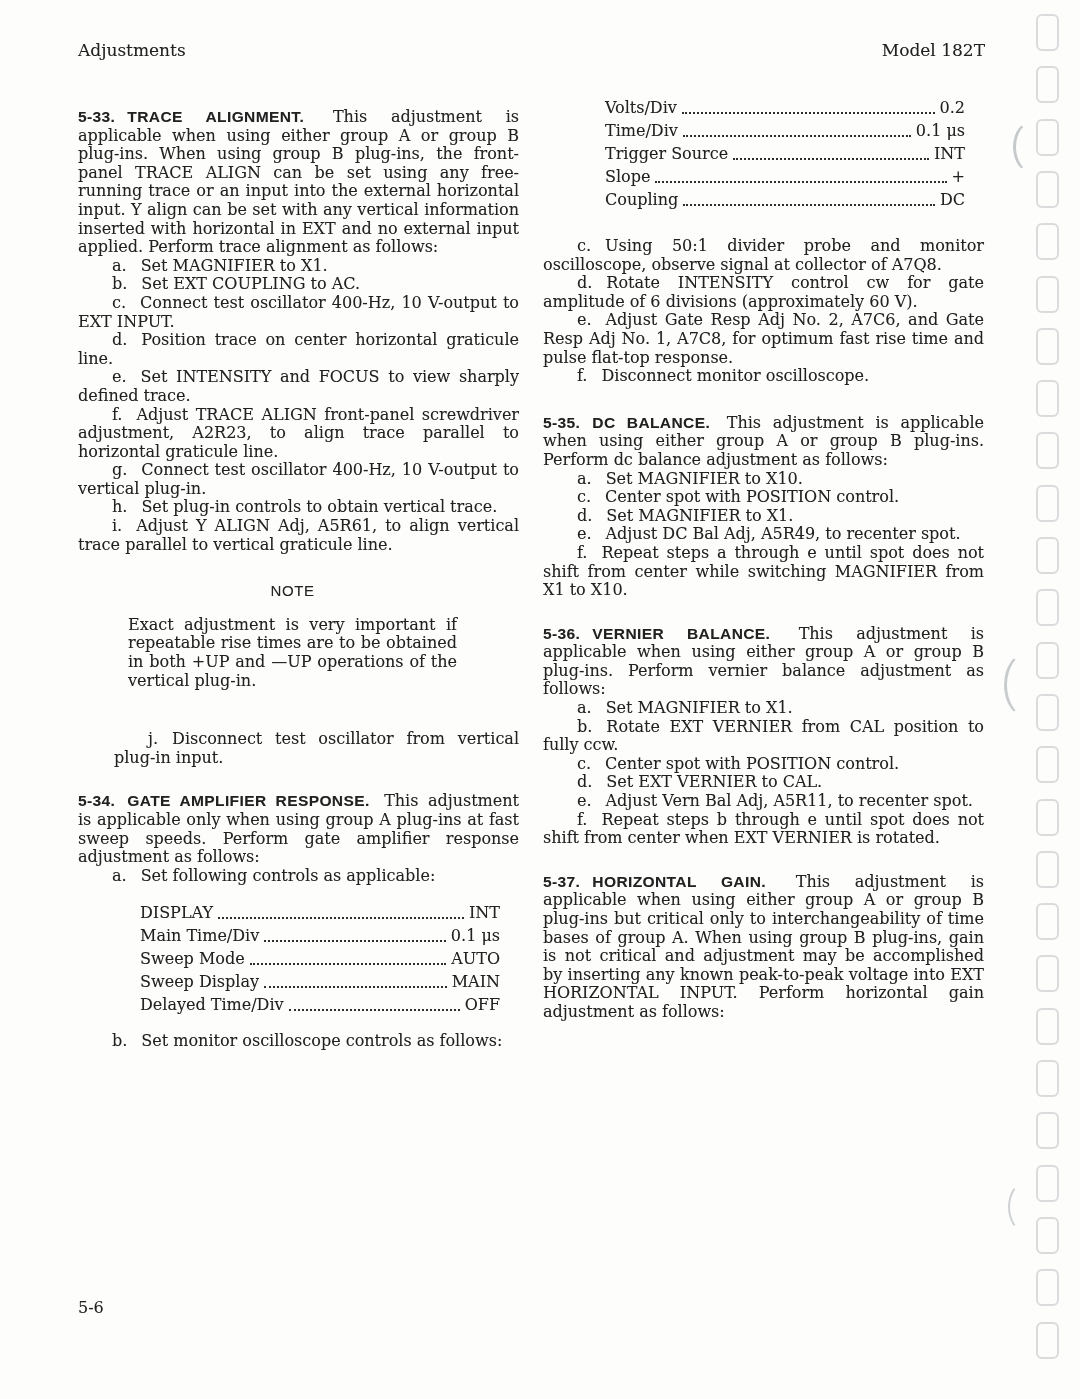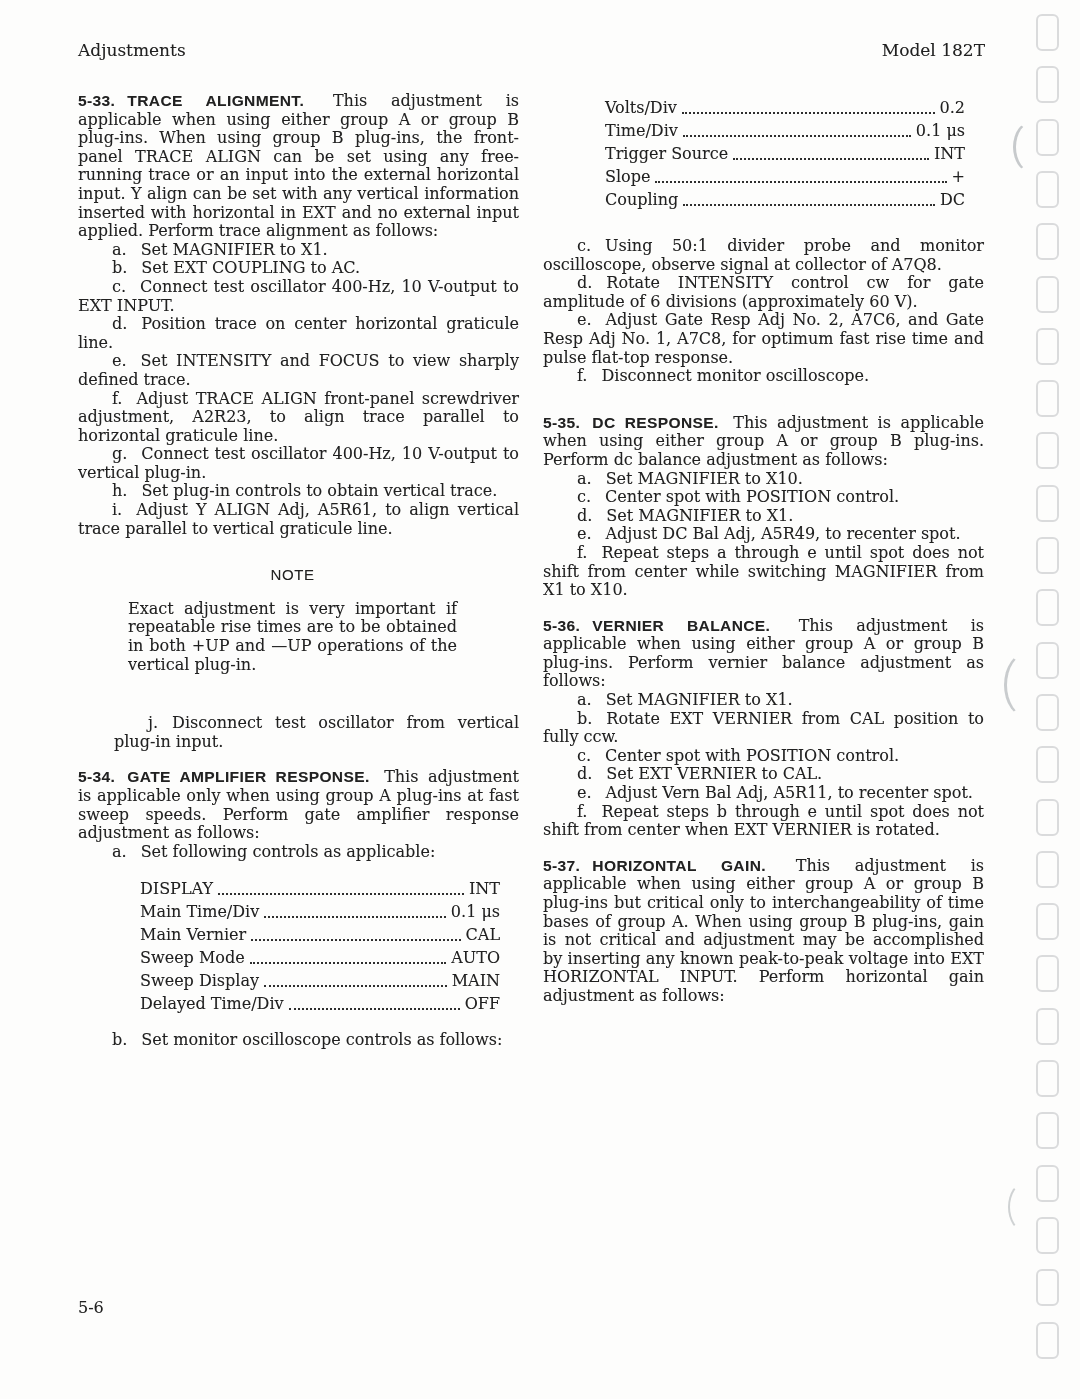--- a/index.html
+++ b/index.html
@@ -6,22 +6,22 @@
   .page{
     position:relative;width:1080px;height:1399px;background:#fdfdfc;overflow:hidden;
     font-family:"DejaVu Serif","Liberation Serif",serif;color:#212121;
     text-shadow:0.2px 0.2px 0 rgba(40,40,40,0.25);
   }
   .header{position:absolute;left:78px;top:40px;width:907px;display:flex;justify-content:space-between;font-size:17px;}
   .col{position:absolute;width:441px;font-size:16px;line-height:18.6px;text-align:justify;}
   .col-left{left:78px;top:92px;}
   .col-right{left:543px;top:88px;}
   p{margin:0;}
-  .sec{margin-top:17px;}
-  .sec.first{margin-top:0;}
+  .sec{margin-top:25px;}
+  .sec.first{margin-top:16px;}
   .secnum{font-family:"Liberation Sans",sans-serif;font-weight:bold;font-size:15.5px;letter-spacing:0.4px;padding-right:12px;}
   .sectitle{font-family:"Liberation Sans",sans-serif;font-weight:bold;font-size:15.5px;letter-spacing:0.4px;padding-right:5px;}
   .step{text-indent:34px;}
   .steplabel{padding-right:14px;}
   .note{margin-top:28px;}
   .note-head{text-align:center;font-family:"Liberation Sans",sans-serif;font-weight:normal;font-size:15px;letter-spacing:0.6px;margin:0 62px 0 50px;}
   .note-body{margin:15px 62px 0 50px;text-align:justify;}
   .spacer-j{margin-top:40px;margin-left:36px;}
   .ltable{margin:16px 19px 0 62px;}
   .lrow{display:flex;align-items:flex-end;line-height:23px;white-space:nowrap;}
@@ -78,25 +78,20 @@
           <span>DISPLAY</span>
           <span class="dots"></span>
           <span class="val">INT</span>
         </div>
       <div class="lrow">
           <span>Main Time/Div</span>
           <span class="dots"></span>
           <span class="val">0.1 μs</span>
         </div>
       <div class="lrow">
-          <span>Main Vernier</span>
-          <span class="dots"></span>
-          <span class="val">CAL</span>
-        </div>
-      <div class="lrow">
           <span>Sweep Mode</span>
           <span class="dots"></span>
           <span class="val">AUTO</span>
         </div>
       <div class="lrow">
           <span>Sweep Display</span>
           <span class="dots"></span>
           <span class="val">MAIN</span>
         </div>
       <div class="lrow">
@@ -137,21 +132,21 @@
           <span class="val">DC</span>
         </div>
     </div>
 
     <p class="step" style="margin-top:26px"><span class="steplabel">c.</span><span>Using 50:1 divider probe and monitor oscilloscope, observe signal at collector of A7Q8.</span></p>
     <p class="step"><span class="steplabel">d.</span><span>Rotate INTENSITY control cw for gate amplitude of 6 divisions (approximately 60 V).</span></p>
     <p class="step"><span class="steplabel">e.</span><span>Adjust Gate Resp Adj No. 2, A7C6, and Gate Resp Adj No. 1, A7C8, for optimum fast rise time and pulse flat-top response.</span></p>
     <p class="step"><span class="steplabel">f.</span><span>Disconnect monitor oscilloscope.</span></p>
 
     <p class="sec" style="margin-top:28px">
-      <span class="secnum">5-35.</span><span class="sectitle">DC RESPONSE.</span> <span>This adjustment is applicable when using either group A or group B plug-ins. Perform dc balance adjustment as follows:</span>
+      <span class="secnum">5-35.</span><span class="sectitle">DC BALANCE.</span> <span>This adjustment is applicable when using either group A or group B plug-ins. Perform dc balance adjustment as follows:</span>
     </p>
     <p class="step"><span class="steplabel">a.</span><span>Set MAGNIFIER to X10.</span></p>
     <p class="step"><span class="steplabel">c.</span><span>Center spot with POSITION control.</span></p>
     <p class="step"><span class="steplabel">d.</span><span>Set MAGNIFIER to X1.</span></p>
     <p class="step"><span class="steplabel">e.</span><span>Adjust DC Bal Adj, A5R49, to recenter spot.</span></p>
     <p class="step"><span class="steplabel">f.</span><span>Repeat steps a through e until spot does not shift from center while switching MAGNIFIER from X1 to X10.</span></p>
 
     <p class="sec">
       <span class="secnum">5-36.</span><span class="sectitle">VERNIER BALANCE.</span> <span>This adjustment is applicable when using either group A or group B plug-ins. Perform vernier balance adjustment as follows:</span>
     </p>

